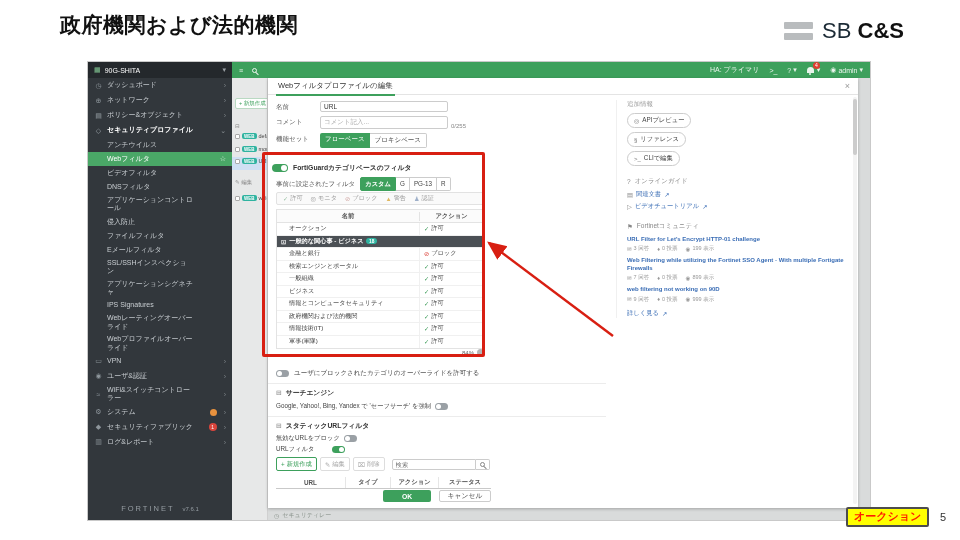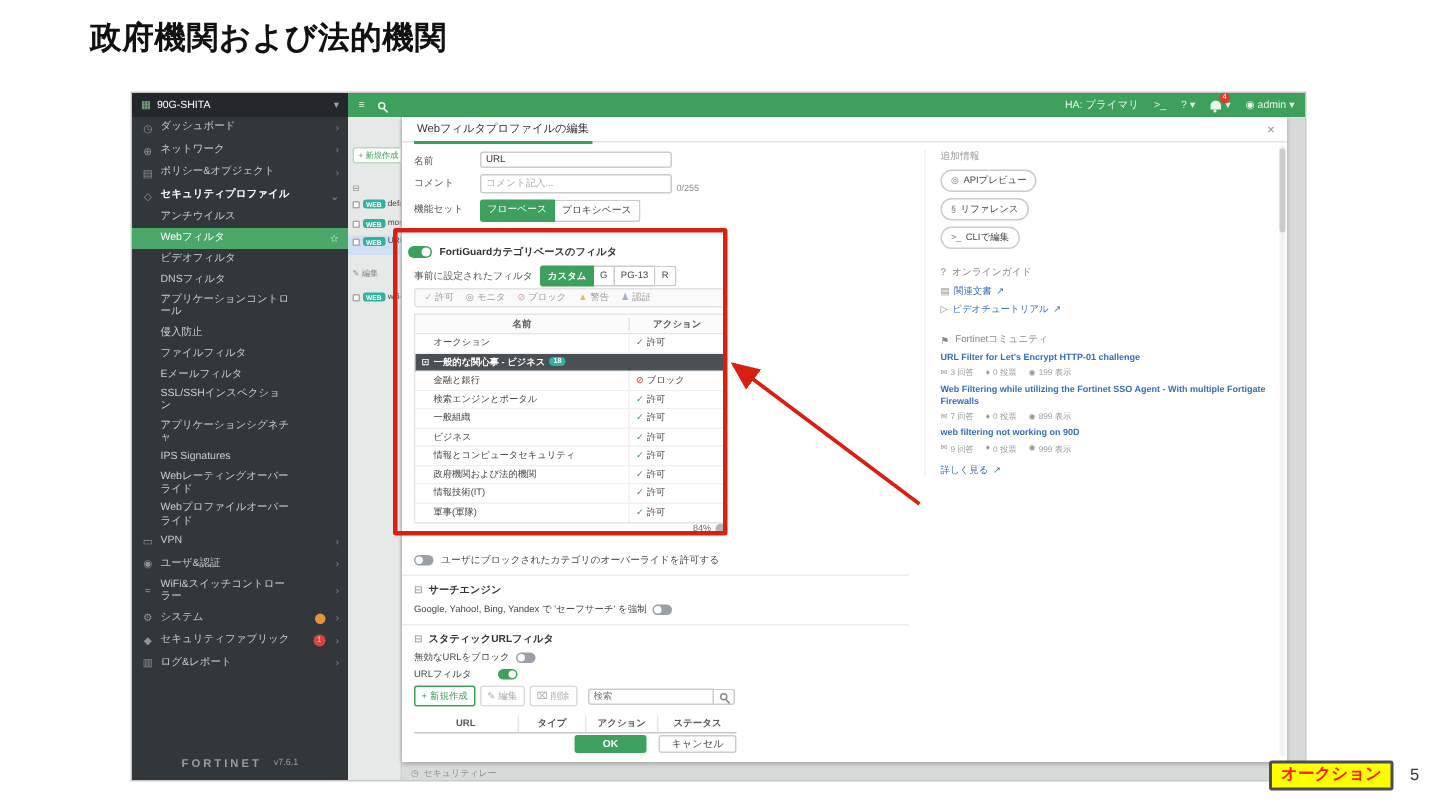--- a/index.html
+++ b/index.html
@@ -31,21 +31,21 @@
   .sb-item .chev{margin-left:auto;color:#7c8287;font-size:7px}
   .sb-item.open{color:#fff;font-weight:bold}
   .sb-sub{display:flex;align-items:center;padding:2px 6px 2px 19px;min-height:14px;flex:0 0 auto}
   .sb-sub .lbl{line-height:1.2;max-width:86px}
   .sb-sub.sel{background:#4aa767;color:#fff}
   .sb-sub.sel .star{margin-left:auto;color:#eaf6ec;font-size:7px}
   .dot-orange{width:7px;height:7px;border-radius:50%;background:#e8923e;margin-left:auto;flex:0 0 auto}
   .dot-red{min-width:8px;height:8px;border-radius:4px;background:#d9453c;color:#fff;font-size:5px;display:flex;align-items:center;justify-content:center;margin-left:auto;flex:0 0 auto}
   .sb-item .chev2{color:#7c8287;font-size:7px;margin-left:3px}
   .sb-foot{margin-top:auto;display:flex;align-items:center;justify-content:center;gap:8px;padding:7px 0;color:#969da3;flex:0 0 auto}
-  .sb-foot .brand{font-weight:bold;letter-spacing:2px;font-size:7.5px}
+  .sb-foot .brand{font-weight:normal;letter-spacing:2px;font-size:7.5px}
   .sb-foot .ver{font-size:6px}
 
   
   .topbar{position:absolute;left:144px;top:0;right:0;height:16px;background:#3da05c;display:flex;align-items:center;color:#eaf4ec;font-size:7px;padding:0 7px;gap:9px}
   .mag{width:5px;height:5px;border:1px solid #eaf4ec;border-radius:50%;position:relative;flex:0 0 auto}
   .mag:after{content:"";position:absolute;width:4px;height:1px;background:#eaf4ec;transform:rotate(45deg);right:-3px;bottom:-2px}
   .mag.gray{border-color:#888}
   .mag.gray:after{background:#888}
   .tb-right{margin-left:auto;display:flex;align-items:center;gap:10px}
   .bellwrap{position:relative;width:8px;height:9px}
@@ -160,20 +160,27 @@
   .ann span{display:block;white-space:nowrap}
   i{font-style:normal}
 </style>
 </head>
 <body>
 
 <div class="slide">
 
   <div class="slide-title">政府機関および法的機関</div>
 
+  <div class="sbcs">
+    <span class="bars">
+        <i></i>
+        <i></i>
+      </span>
+    <span class="txt"><span>SB</span> <b>C&amp;S</b></span>
+  </div>
 
   <div class="shot">
 
     <div class="sidebar">
       <div class="sb-head">
         <i class="grid">▦</i>
         <span>90G-SHITA</span>
         <i class="caret">▾</i>
       </div>
       <div class="sb-item">

